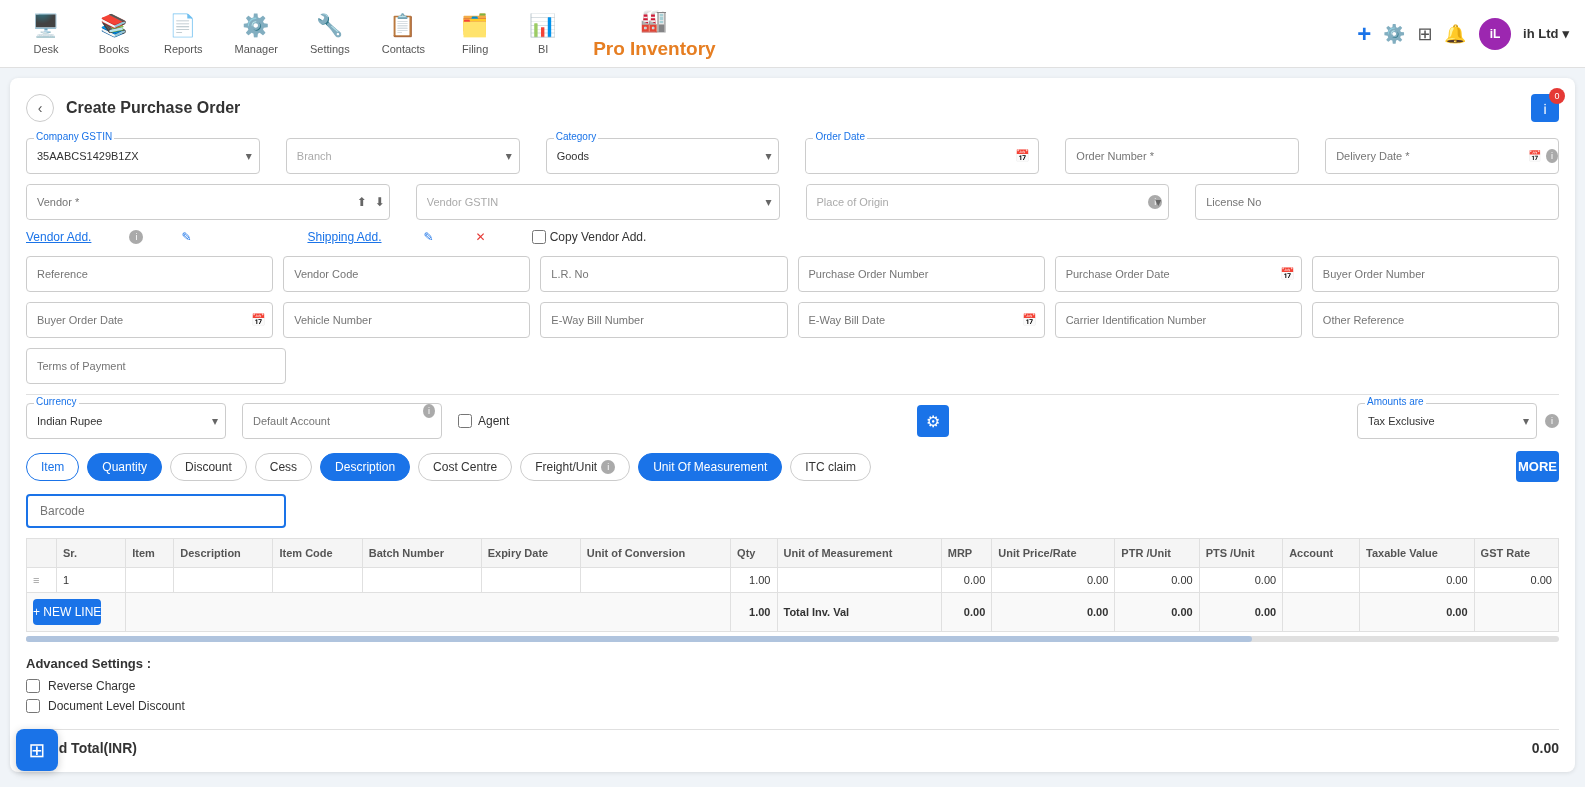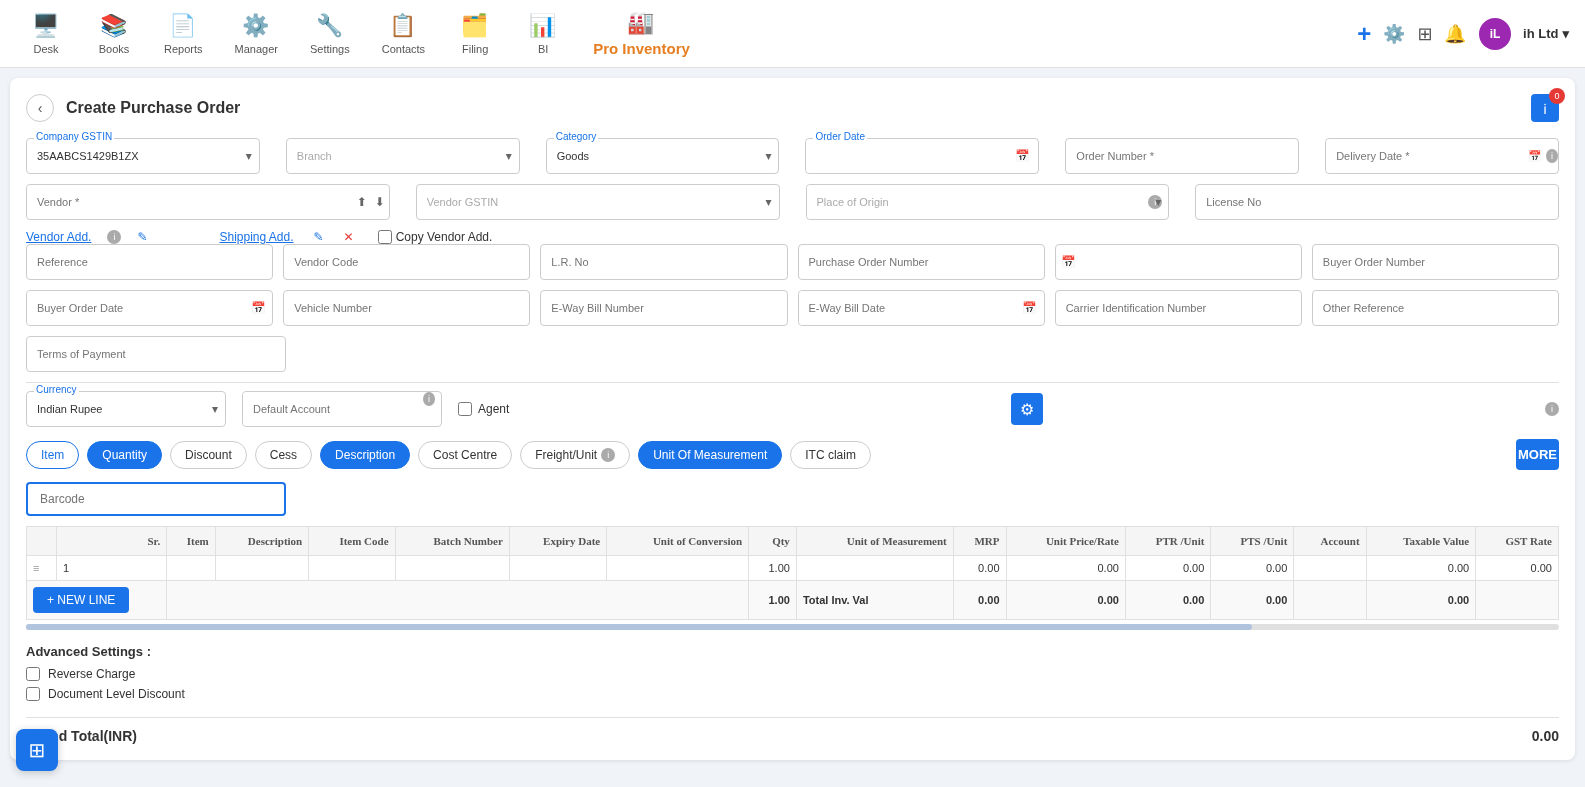--- a/index.html
+++ b/index.html
@@ -37,21 +37,21 @@
       background: none; border: none; cursor: pointer;
       font-size: 24px; color: #1a73e8; font-weight: bold;
     }
     .avatar {
       width: 32px; height: 32px; border-radius: 50%;
       background: #9c27b0; color: #fff;
       display: flex; align-items: center; justify-content: center;
       font-size: 12px; font-weight: bold;
     }
     .pro-inventory-label {
-      font-size: 15px; color: #e67e22; font-weight: bold;
+      font-size: 19px; color: #e67e22; font-weight: bold;
     }
 
     
     .main-content {
       background: #fff;
       margin: 10px;
       border-radius: 8px;
       padding: 16px;
       box-shadow: 0 1px 4px rgba(0,0,0,0.1);
       position: relative;
@@ -100,21 +100,22 @@
     }
     select.form-control { appearance: none; }
     .select-wrap { position: relative; }
     .select-wrap::after {
       content: '▾'; position: absolute; right: 8px; top: 50%;
       transform: translateY(-50%); pointer-events: none; color: #666;
     }
 
     
     .vendor-addr-row {
-      display: flex; align-items: center; gap: 16px;
+      display: flex; align-items: center; gap: 38px;
+      margin-bottom: 12px;
     }
     .link-text { color: #1a73e8; text-decoration: underline; cursor: pointer; font-size: 12px; }
     .icon-small { font-size: 12px; color: #888; cursor: pointer; }
     .icon-small.edit { color: #1a73e8; }
     .icon-small.delete { color: #e53935; }
 
     
     .ref-grid {
       display: grid;
       grid-template-columns: repeat(6, 1fr);
@@ -172,33 +173,33 @@
     .barcode-input {
       border: 2px solid #1a73e8; border-radius: 4px;
       padding: 8px 12px; width: 260px; font-size: 12px;
       color: #aaa; margin-bottom: 10px;
     }
 
     
     .items-table { width: 100%; border-collapse: collapse; font-size: 11px; }
     .items-table th {
       background: #f5f5f5; border: 1px solid #e0e0e0;
-      padding: 8px 6px; text-align: right; color: #555; font-weight: 600; font-family: Liberation Serif, serif;
+      padding: 8px 6px; text-align: left; color: #555; font-weight: 600;
     }
     .items-table td {
       border: 1px solid #e0e0e0;
       padding: 6px; color: #333;
     }
     .items-table td.num { text-align: right; }
     .drag-handle { color: #999; cursor: move; }
 
     
     .new-line-btn {
       background: #1a73e8; color: #fff; border: none;
-      border-radius: 4px; padding: 6px 14px; font-size: 12px;
+      border-radius: 4px; padding: 6px 0; font-size: 12px;
       cursor: pointer; display: flex; align-items: center; gap: 4px;
     }
 
     
     .total-row td { background: #f9f9f9; font-weight: 600; }
 
     
     .advanced-settings { margin-top: 14px; }
     .advanced-settings-title { font-size: 13px; font-weight: bold; margin-bottom: 8px; }
     .checkbox-row { display: flex; align-items: center; gap: 8px; margin-bottom: 6px; font-size: 12px; }
@@ -402,20 +403,21 @@
       <input type="text" class="form-control" placeholder="Vendor Code" style="">
     </div>
     <div class="form-group">
       <input type="text" class="form-control" placeholder="L.R. No" style="">
     </div>
     <div class="form-group">
       <input type="text" class="form-control" placeholder="Purchase Order Number" style="">
     </div>
     <div class="form-group">
       <div style="display:flex;align-items:center;border:1px solid #ccc;border-radius:4px;height:36px;">
+        <input type="text" class="form-control" style="border: none; height: 100%; color: rgb(170, 170, 170);" placeholder="Purchase Order Date">
         <span style="padding:0 6px;cursor:pointer;color:#666;font-size:12px;">📅</span>
       </div>
     </div>
     <div class="form-group">
       <input type="text" class="form-control" placeholder="Buyer Order Number" style="">
     </div>
   </div>
 
   <div class="ref-grid2">
     <div class="form-group">
@@ -467,20 +469,28 @@
         <input type="text" class="form-control" style="border: none; height: 100%; color: rgb(170, 170, 170);" placeholder="Default Account">
         <span class="info-circle" style="margin:0 6px;">i</span>
       </div>
     </div>
     <div class="agent-wrap">
       <input type="checkbox" style="width: 14px; height: 14px;">
       <span>Agent</span>
     </div>
     <button class="settings-btn" style="margin-left: auto; margin-right: 0;">⚙</button>
     <div class="amounts-are-wrap">
+      <div style="position:relative;">
+        <label style="font-size:10px;color:#1a73e8;position:absolute;top:-7px;left:8px;background:#fff;padding:0 2px;z-index:1;">Amounts are</label>
+        <div class="select-wrap" style="width:180px;">
+          <select class="form-control">
+            <option>Tax Exclusive</option>
+          </select>
+        </div>
+      </div>
       <span class="info-circle">i</span>
     </div>
   </div>
 
   
   <div class="tags-row">
     <button class="tag-btn active-outline">Item</button>
     <button class="tag-btn active">Quantity</button>
     <button class="tag-btn">Discount</button>
     <button class="tag-btn">Cess</button>

